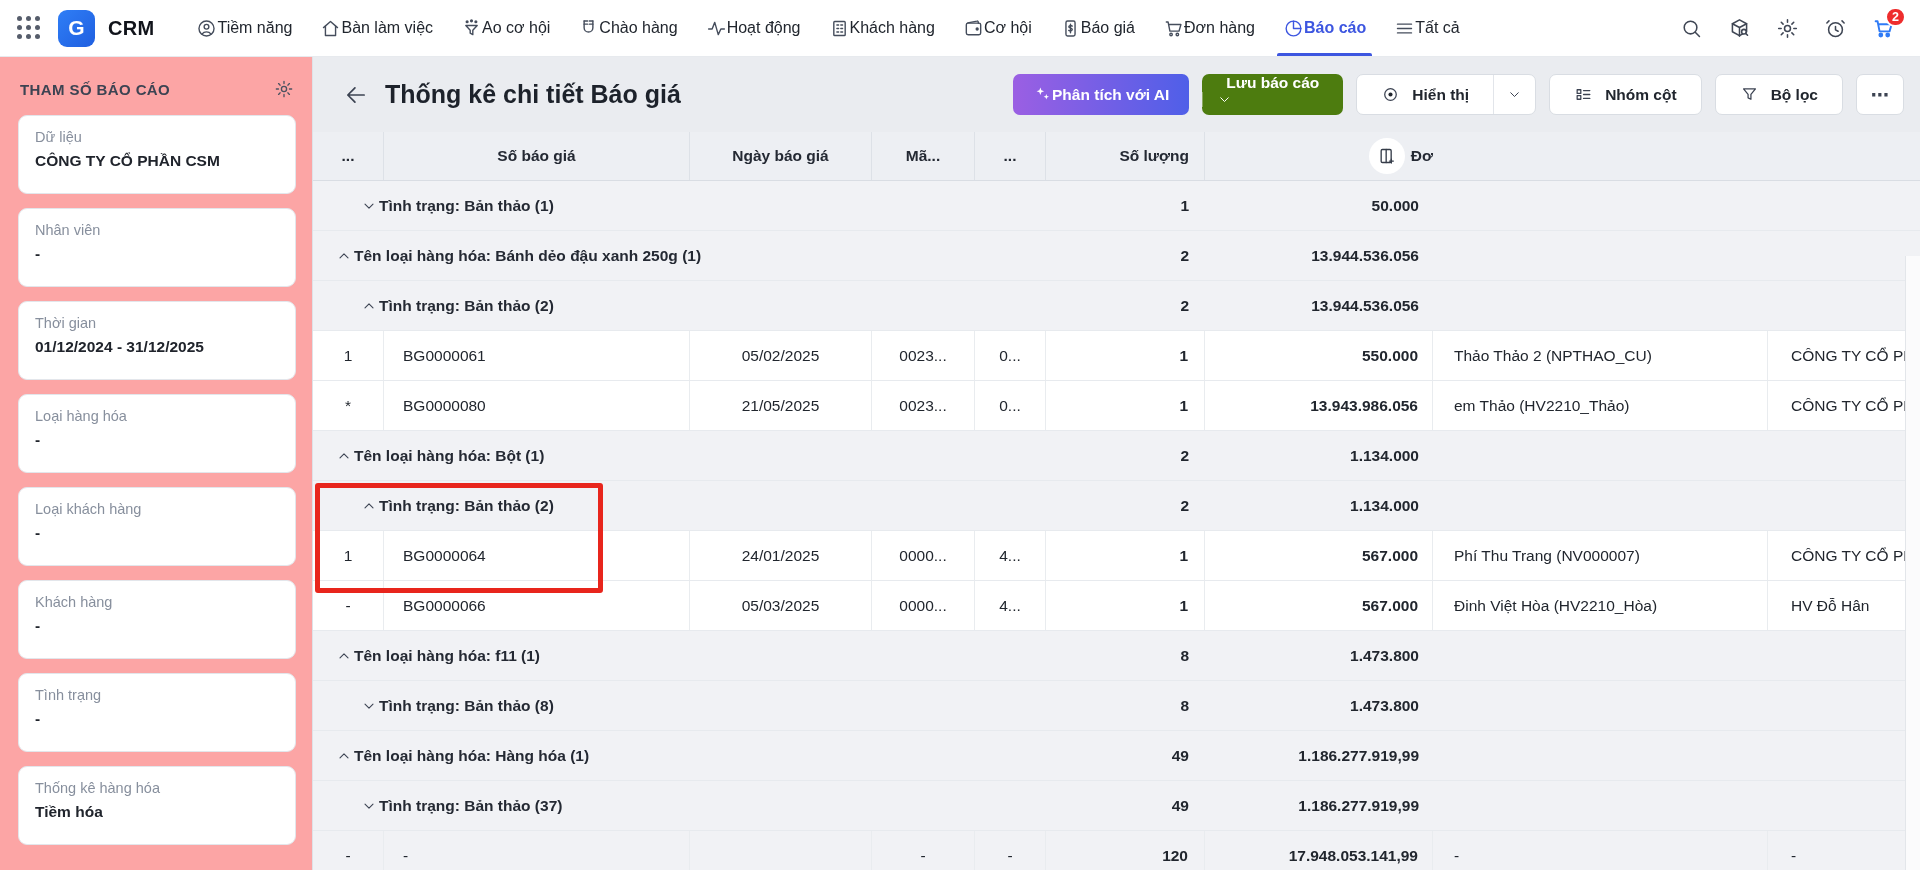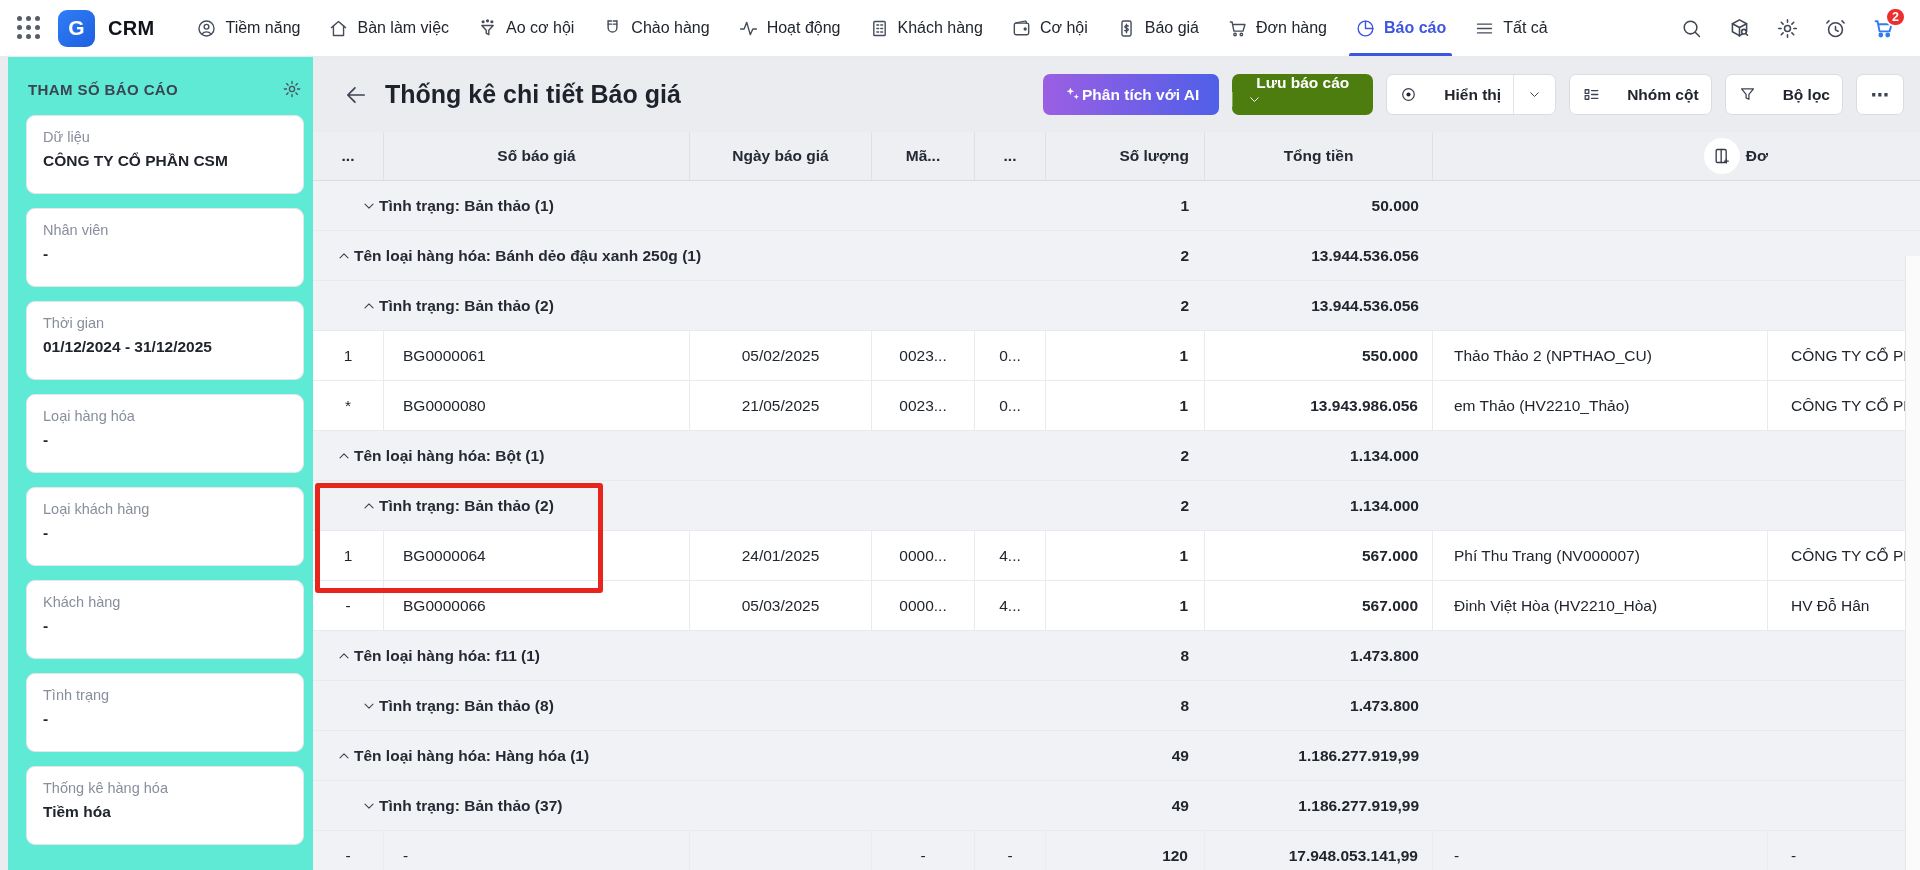--- a/index.html
+++ b/index.html
@@ -10,36 +10,36 @@
   
   .topbar { position:absolute; left:0; top:0; width:1920px; height:57px; background:#fff;
             border-bottom:1px solid #e7eaee; display:flex; align-items:stretch; z-index:20; }
   .tb-left { display:flex; align-items:center; padding-left:16px; }
   .appgrid { width:26px; height:26px; display:grid; grid-template-columns:repeat(3,1fr); gap:3px; margin-right:16px; cursor:pointer; padding:1px;}
   .appgrid i { width:5px; height:5px; border-radius:50%; background:#565d6b; }
   .logo { width:37px; height:37px; border-radius:9px; background:linear-gradient(135deg,#2f7ef6,#1f5fe0);
           color:#fff; font-weight:bold; font-size:21px; display:flex; align-items:center; justify-content:center; margin-right:13px;}
   .brand { font-size:20px; font-weight:bold; color:#10131a; letter-spacing:.3px; margin-right:28px;}
   .nav { display:flex; align-items:stretch; }
-  .nav-item { display:flex; align-items:center; gap:8px; padding:4px 14px; font-size:16px; color:#21262e;
+  .nav-item { display:flex; align-items:center; gap:0; padding:4px 14px; font-size:16px; color:#21262e;
               cursor:pointer; position:relative; white-space:nowrap; }
   .nav-item svg { width:21px; height:21px; stroke:#454d5c; }
   .nav-item.active { color:#3d56e0; font-weight:600; }
   .nav-item.active svg { stroke:#3d56e0; }
   .nav-item.active::after { content:""; position:absolute; left:8px; right:8px; bottom:0; height:3px; background:#3d56e0; border-radius:2px 2px 0 0;}
   .tb-right { margin-left:auto; display:flex; align-items:center; gap:10px; padding-right:18px; }
   .icon-btn { width:38px; height:38px; border:none; background:transparent; display:flex; align-items:center; justify-content:center;
               cursor:pointer; position:relative; border-radius:8px;}
   .icon-btn svg { width:23px; height:23px; stroke:#3f4654; }
   .icon-btn.blue svg { stroke:#2f7bf6; stroke-width:2; }
   .badge { position:absolute; top:-2px; right:-4px; min-width:20px; height:20px; border-radius:10px; background:#ee2d2d;
            color:#fff; font-size:12.5px; font-weight:bold; display:flex; align-items:center; justify-content:center; padding:0 5px; border:2px solid #fff;}
 
   
-  .sidebar { position:absolute; left:8px; top:57px; width:313px; height:813px; background:#5eead4; border-right:1px solid #dfe2e7; padding:22px 16px 0 18px; }
+  .sidebar { position:absolute; left:0; top:57px; width:313px; height:813px; background:#fca5a5; border-right:1px solid #dfe2e7; padding:22px 16px 0 18px; }
   .sb-head { display:flex; align-items:center; justify-content:space-between; margin-bottom:16px; padding:0 2px;}
   .sb-title { font-size:15px; font-weight:600; color:#3c4352; letter-spacing:.4px; }
   .sb-gear { cursor:pointer; display:flex; }
   .sb-gear svg { width:20px; height:20px; stroke:#4b5260; }
   .param-card { background:#fff; border:1px solid #e3e6eb; border-radius:9px; padding:13px 16px 12px; margin-bottom:14px; height:79px; cursor:pointer;}
   .param-label { font-size:14.5px; color:#878f9d; margin-bottom:7px; }
   .param-value { font-size:15.5px; font-weight:600; color:#20242c; white-space:nowrap; overflow:hidden; }
 
   
   .main { position:absolute; left:313px; top:57px; right:0; bottom:0; background:#eaecf0; }
@@ -50,21 +50,21 @@
   .tb-actions { margin-left:auto; display:flex; align-items:center; gap:13px; }
   .btn { height:41px; border-radius:7px; border:none; cursor:pointer; font-size:15.5px; font-family:inherit;
          display:flex; align-items:center; white-space:nowrap;}
   .btn-ai { background:linear-gradient(90deg,#9b5fe3,#4f5fe8); color:#fff; font-weight:600; padding:16px 20px; gap:0;}
   .btn-ai svg { width:19px; height:19px; }
   .btn-split-blue { background:#4d7c0f; color:#fff; font-weight:600; padding:0; overflow:hidden;flex-direction:column;}
   .btn-split-blue .lbl { padding:0 24px; }
   .btn-split-blue .caret { width:44px; align-self:stretch; display:flex; align-items:center; justify-content:center; border-left:1px solid rgba(255,255,255,.35);}
   .btn-split-blue .caret svg, .btn-white .caret svg { width:15px; height:15px; stroke:#fff; }
   .btn-white { background:#fff; color:#21262e; border:1px solid #d9dde3; font-weight:600; padding:0; overflow:hidden;}
-  .btn-white .seg { display:flex; align-items:center; gap:26px; padding:0 12px; }
+  .btn-white .seg { display:flex; align-items:center; gap:12px; padding:0 24px; }
   .btn-white .caret { width:42px; align-self:stretch; display:flex; align-items:center; justify-content:center; border-left:1px solid #e2e5ea;}
   .btn-white .caret svg { stroke:#3c4352; }
   .btn-white svg { width:19px; height:19px; stroke:#3c4352; }
   .btn-more { width:48px; justify-content:center; font-weight:bold; font-size:18px; letter-spacing:1px; color:#3c4352; background:#fff; border:1px solid #d9dde3;}
 
   
   .table-wrap { position:absolute; left:0; top:75px; right:0; bottom:0; background:#fff; }
   .trow { display:grid; grid-template-columns:71px 306px 182px 103px 71px 159px 228px 335px minmax(0,1fr); align-items:stretch; }
   .thead { height:49px; background:#edeff3; border-bottom:1px solid #d9dde3; font-weight:700; font-size:15.5px; color:#242933;}
   .th { display:flex; align-items:center; justify-content:center; border-right:1px solid #dde1e7; padding:0 10px; overflow:hidden;}
@@ -401,23 +401,20 @@
           <div class="th">
             <span>Mã...</span>
           </div>
           <div class="th">
             <span>...</span>
           </div>
           <div class="th right">
             <span>Số lượng</span>
           </div>
           <div class="th">
-            <span>Tổng tiền</span>
-          </div>
-          <div class="th">
             <span class="addcol-circle">
               <svg viewBox="0 0 24 24" fill="none" stroke="currentColor" stroke-width="1.6" stroke-linecap="round" stroke-linejoin="round">
                 <rect x="5" y="4.2" width="12" height="15.6" rx="1.5"></rect>
                 <path d="M11 4.2v15.6M17.2 15.8v4.6M15 18.1h4.6"></path>
               </svg>
             </span>
             <span>Đơ</span>
           </div>
         </div>
       <div id="tbody">

